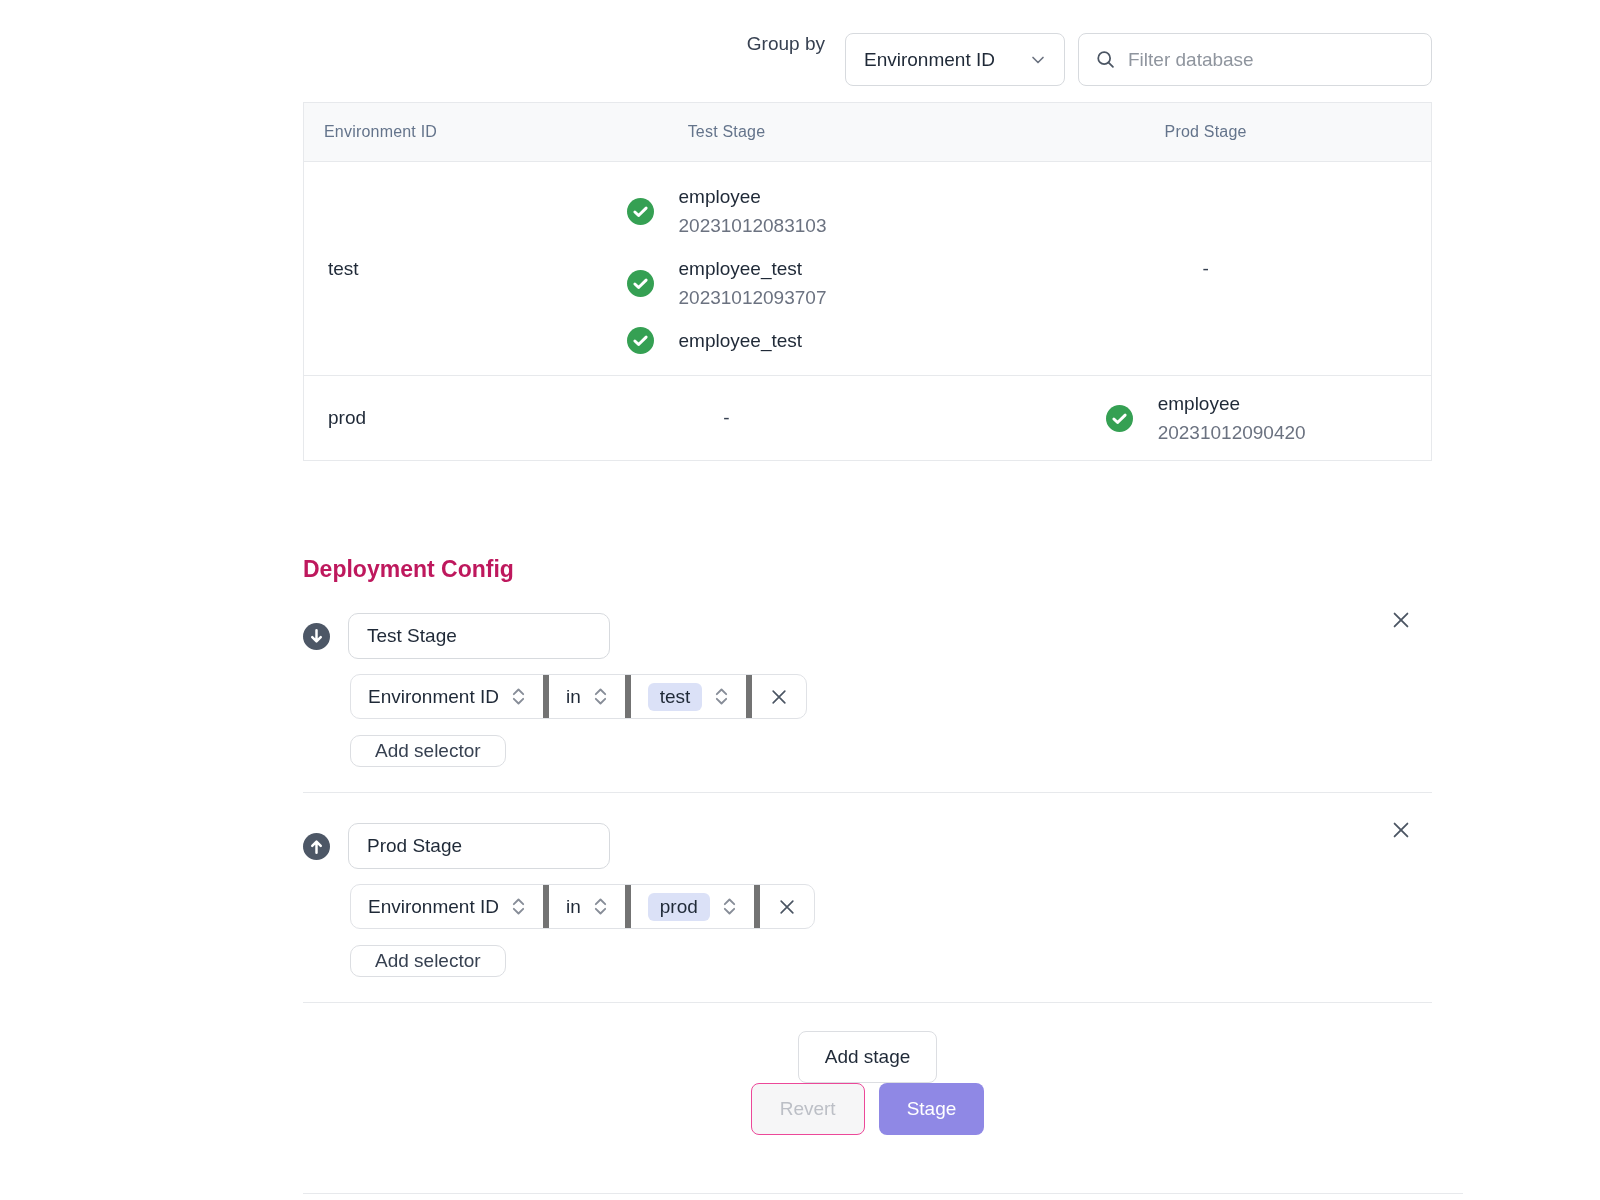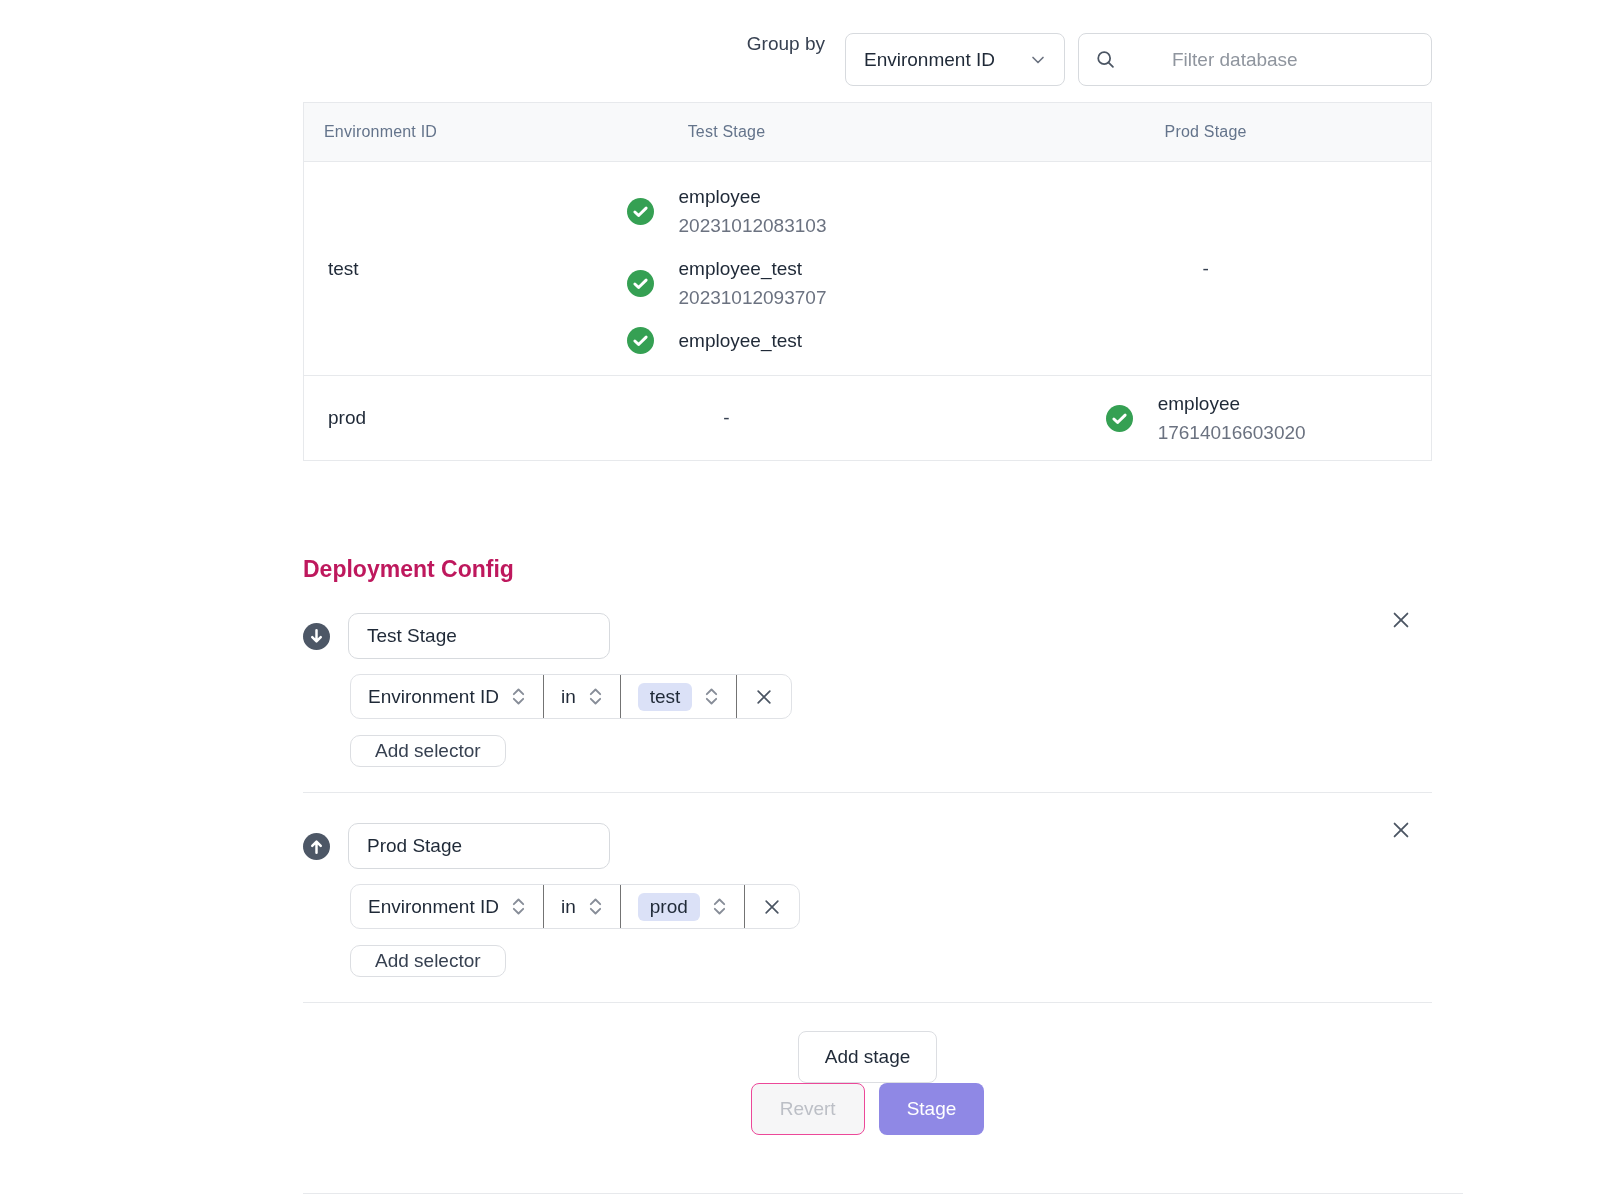--- a/index.html
+++ b/index.html
@@ -9,21 +9,21 @@
 
   .page-title { margin-top: 22px; font-size: 25px; font-weight: 700; color: #111827; letter-spacing: .1px; }
 
   
   .controls { margin-top: 33px; display: flex; justify-content: flex-end; align-items: flex-start; }
   .groupby-label { font-size: 19px; color: #374151; margin-right: 20px; }
   .dropdown { width: 220px; height: 53px; border: 1px solid #d7dade; border-radius: 8px;
     display: flex; align-items: center; justify-content: space-between; padding: 0 16px 0 18px;
     font-size: 19px; color: #1f2937; background: #fff; cursor: pointer; }
   .filter-box { width: 354px; height: 53px; border: 1px solid #d7dade; border-radius: 8px;
-    margin-left: 13px; display: flex; align-items: center; padding: 0 16px; background: #fff; gap: 44px; }
+    margin-left: 13px; display: flex; align-items: center; padding: 0 16px; background: #fff; }
   .filter-box input { border: none; outline: none; flex: 1; margin-left: 12px; font-size: 19px;
     font-family: "Liberation Sans", sans-serif; color: #1f2937; background: transparent; }
   .filter-box input::placeholder { color: #8f959e; }
 
   
   table.pipeline { margin-top: 16px; width: 100%; border-collapse: collapse;
     border: 1px solid #e7e9ec; }
   table.pipeline th { background: #f8f9fa; height: 59px; font-size: 16px; font-weight: 500;
     color: #64748b; letter-spacing: .2px; }
   th.col-env { text-align: left; padding-left: 20px; }
@@ -44,21 +44,21 @@
   .stage-section { position: relative; }
   .stage-head { display: flex; align-items: center; gap: 18px; margin-top: 30px; }
   .stage-name-input { width: 262px; height: 46px; border: 1px solid #d7dade; border-radius: 10px;
     padding: 0 18px; font-size: 19px; color: #1f2937; font-family: "Liberation Sans", sans-serif; outline: none; }
   .stage-close { position: absolute; right: 18px; top: -6px; width: 26px; height: 26px;
     display: flex; align-items: center; justify-content: center; cursor: pointer; background: none; border: none; }
 
   .selector-row { margin-top: 15px; margin-left: 47px; display: inline-flex; align-items: stretch;
     border: 1px solid #e0e2e6; border-radius: 10px; height: 45px; background: #fff; overflow: hidden; }
   .selector-seg { display: flex; align-items: center; gap: 12px; padding: 0 17px; font-size: 19px; color: #1f2937; }
-  .selector-seg + .selector-seg { border-left: 1px solid #737373; }
+  .selector-seg + .selector-seg { border-left: 6px solid #737373; }
   .selector-seg.is-button { cursor: pointer; }
   .tag { background: #dbe1f7; border-radius: 6px; padding: 3px 12px; font-size: 19px; color: #1f2937; }
 
   .btn { font-family: "Liberation Sans", sans-serif; font-size: 19px; cursor: pointer; background: #fff; }
   .add-selector-btn { display: block; margin-top: 16px; margin-left: 47px; height: 32px; padding: 0 24px;
     border: 1px solid #dcdee2; border-radius: 10px; color: #374151; }
   .divider { margin-top: 25px; border: none; border-top: 1px solid #e7e9ec; }
 
   .footer-row { margin-top: 28px; display: flex; justify-content: space-between; align-items: center; flex-direction: column; }
   .add-stage-btn { height: 52px; padding: 0 26px; border: 1px solid #dcdee2; border-radius: 8px; color: #1f2937; }
@@ -166,21 +166,21 @@
           <div class="db-list single">
             <div class="db-item">
               <span class="icon">
                 <svg width="27" height="27" viewBox="0 0 24 24">
                     <circle cx="12" cy="12" r="12" fill="#35a053"></circle>
                     <path d="M7 12.4l3.3 3.2L17 9" stroke="#fff" stroke-width="2.6" fill="none" stroke-linecap="round" stroke-linejoin="round"></path>
                   </svg>
               </span>
               <div class="db-text">
                 <div class="db-name">employee</div>
-                <div class="db-version">17614016603020</div>
+                <div class="db-version">20231012090420</div>
               </div>
             </div>
           </div>
         </td>
       </tr>
     </tbody>
   </table>
 
   <h2 class="config-title">Deployment Config</h2>
 

